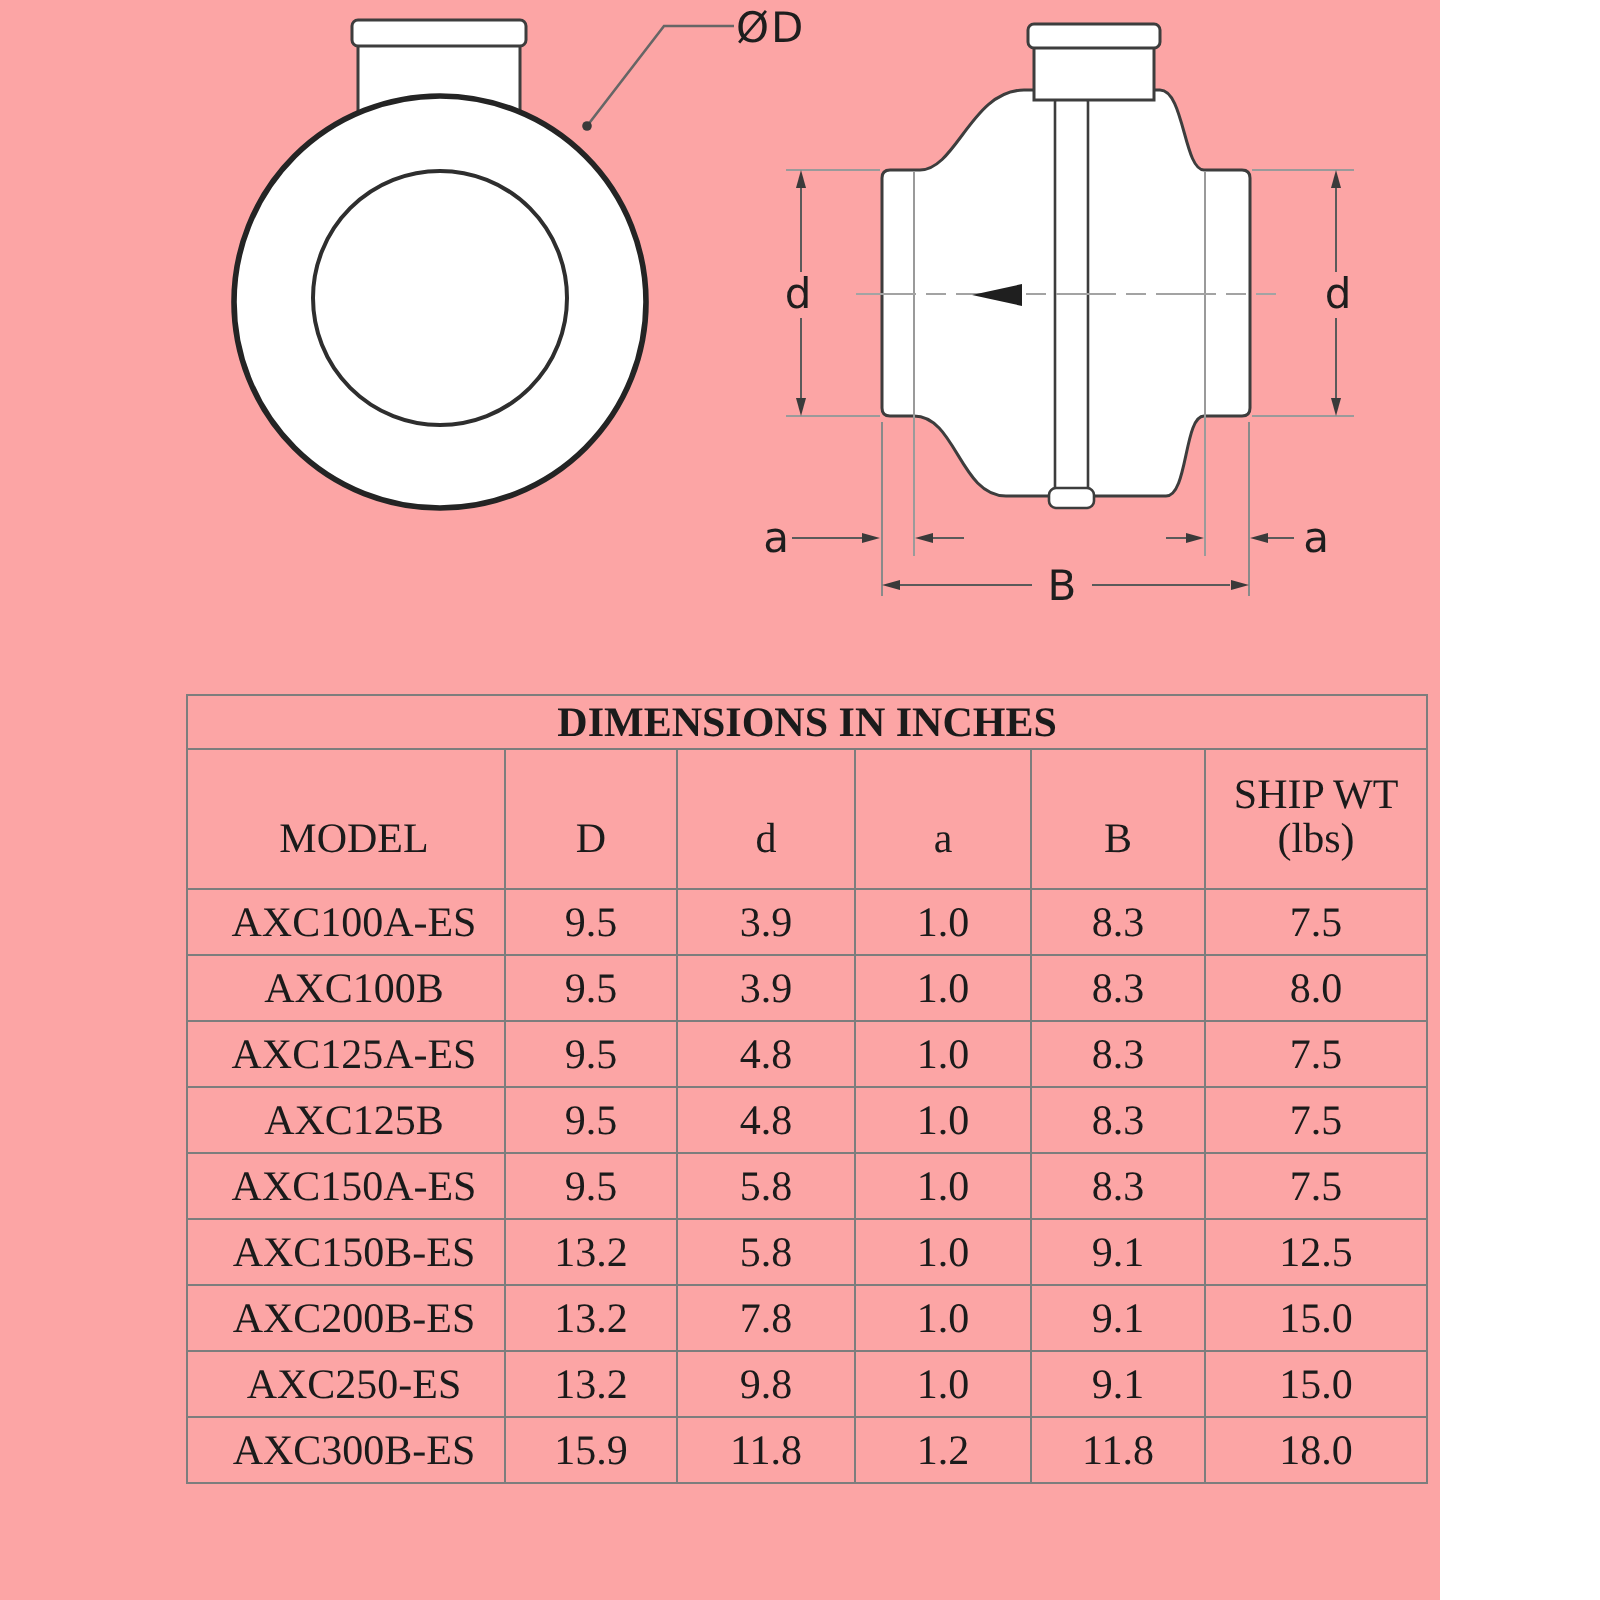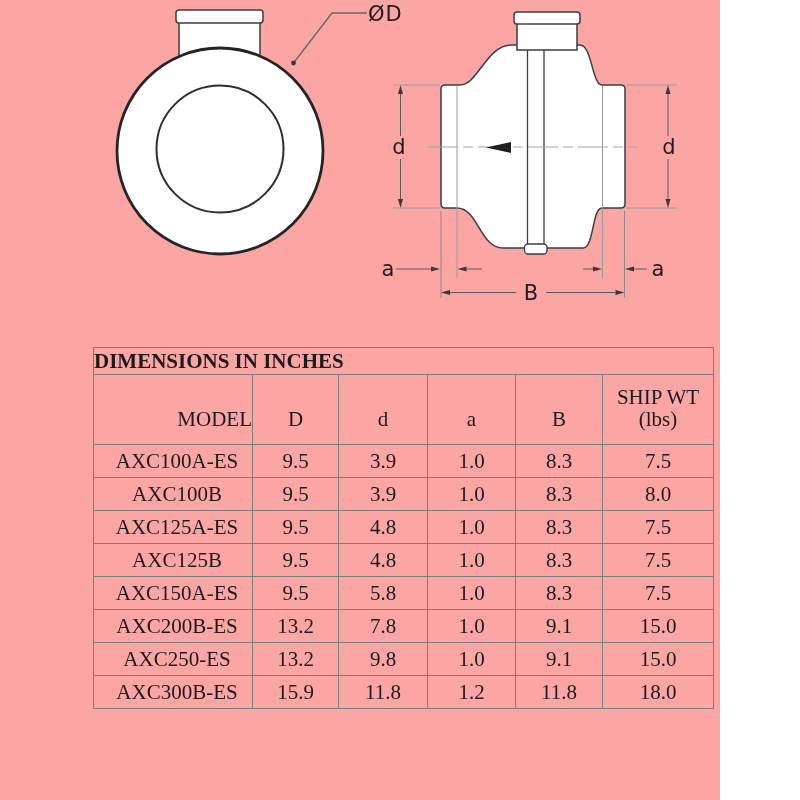--- a/index.html
+++ b/index.html
@@ -6,24 +6,24 @@
   .stage{position:relative;width:720px;height:800px;background:#fca5a5;overflow:hidden;
          font-family:"Liberation Sans",sans-serif;}
   svg text{font-family:"DejaVu Sans",sans-serif;fill:#1e1e1e;}
   .dim-label{font-size:21px;}
   .dia-label{font-size:21px;letter-spacing:1px;}
 
   table.dims{position:absolute;left:93px;top:347px;width:620px;
              border-collapse:collapse;table-layout:fixed;
              font-family:"Liberation Serif",serif;color:#1b1b1b;}
   table.dims th,table.dims td{border:1px solid #7d7d7d;padding:0;overflow:hidden;}
-  th.tbl-title{height:26px;font-size:21px;font-weight:bold;text-align:left;vertical-align:middle;}
+  th.tbl-title{height:26px;font-size:21px;font-weight:bold;text-align:center;vertical-align:middle;}
   tr.hdr th{height:55px;font-weight:normal;font-size:21px;vertical-align:bottom;
             text-align:center;padding-bottom:14px;line-height:22px;}
-  tr.hdr th.model{ text-align:right;padding-left:8px;}
+  tr.hdr th.model{ text-align:center;padding-left:8px;}
   table.dims td{height:32px;font-size:21px;vertical-align:middle;text-align:center;}
   table.dims td.model{text-align:center;padding-left:8px;}
 </style>
 </head>
 <body>
 
 <div class="stage">
 
   <svg width="800" height="335" viewBox="0 0 800 335" style="position:absolute;left:0;top:0;">
 
@@ -173,20 +173,28 @@
         </tr>
         <tr>
           <td class="model">AXC150A-ES</td>
           <td>9.5</td>
           <td>5.8</td>
           <td>1.0</td>
           <td>8.3</td>
           <td>7.5</td>
         </tr>
         <tr>
+          <td class="model">AXC150B-ES</td>
+          <td>13.2</td>
+          <td>5.8</td>
+          <td>1.0</td>
+          <td>9.1</td>
+          <td>12.5</td>
+        </tr>
+        <tr>
           <td class="model">AXC200B-ES</td>
           <td>13.2</td>
           <td>7.8</td>
           <td>1.0</td>
           <td>9.1</td>
           <td>15.0</td>
         </tr>
         <tr>
           <td class="model">AXC250-ES</td>
           <td>13.2</td>

